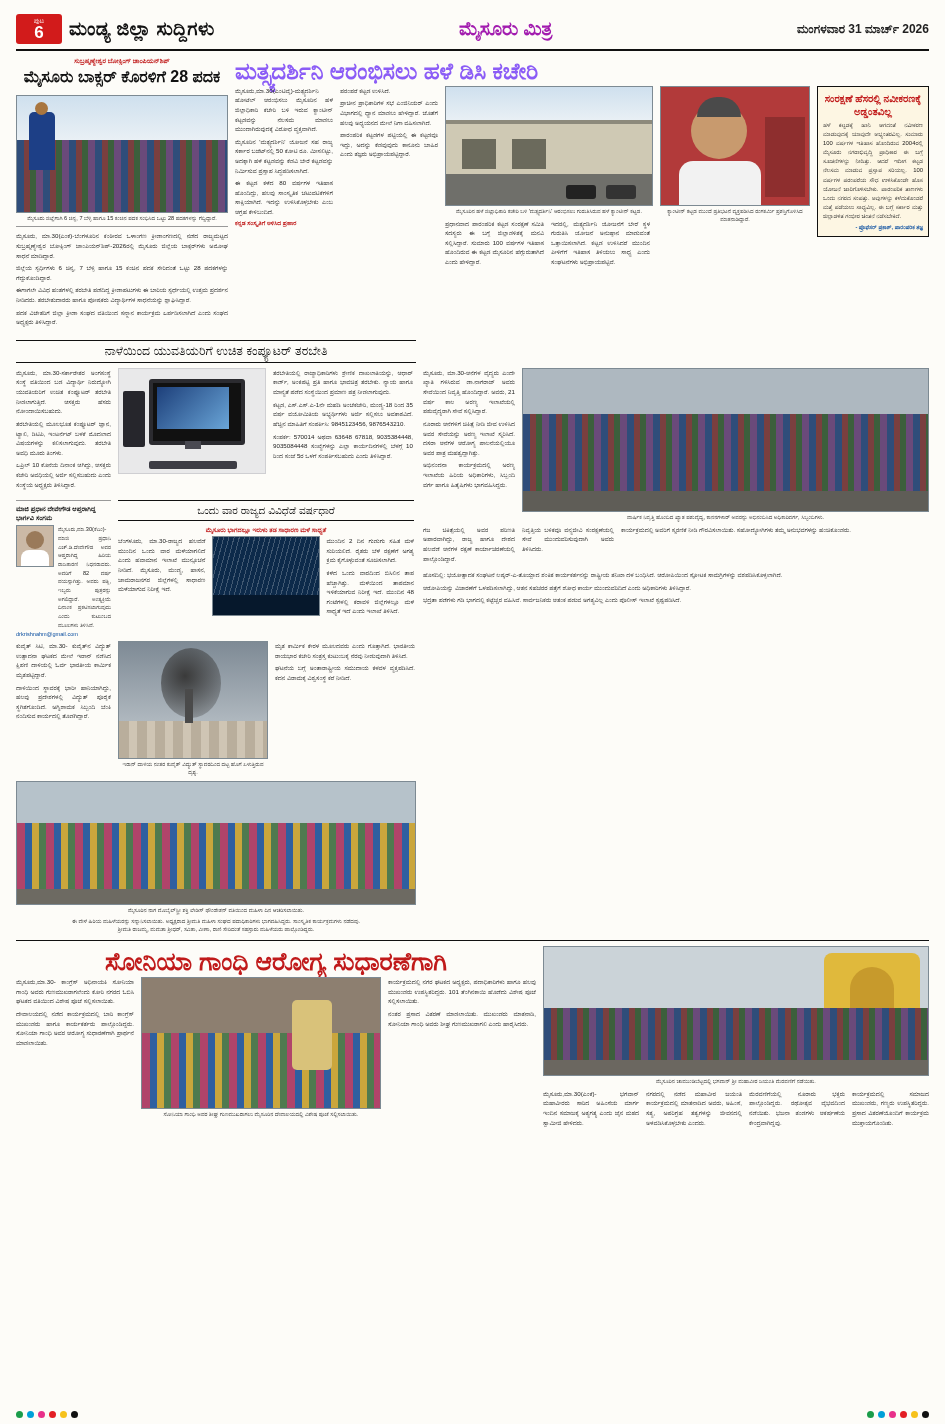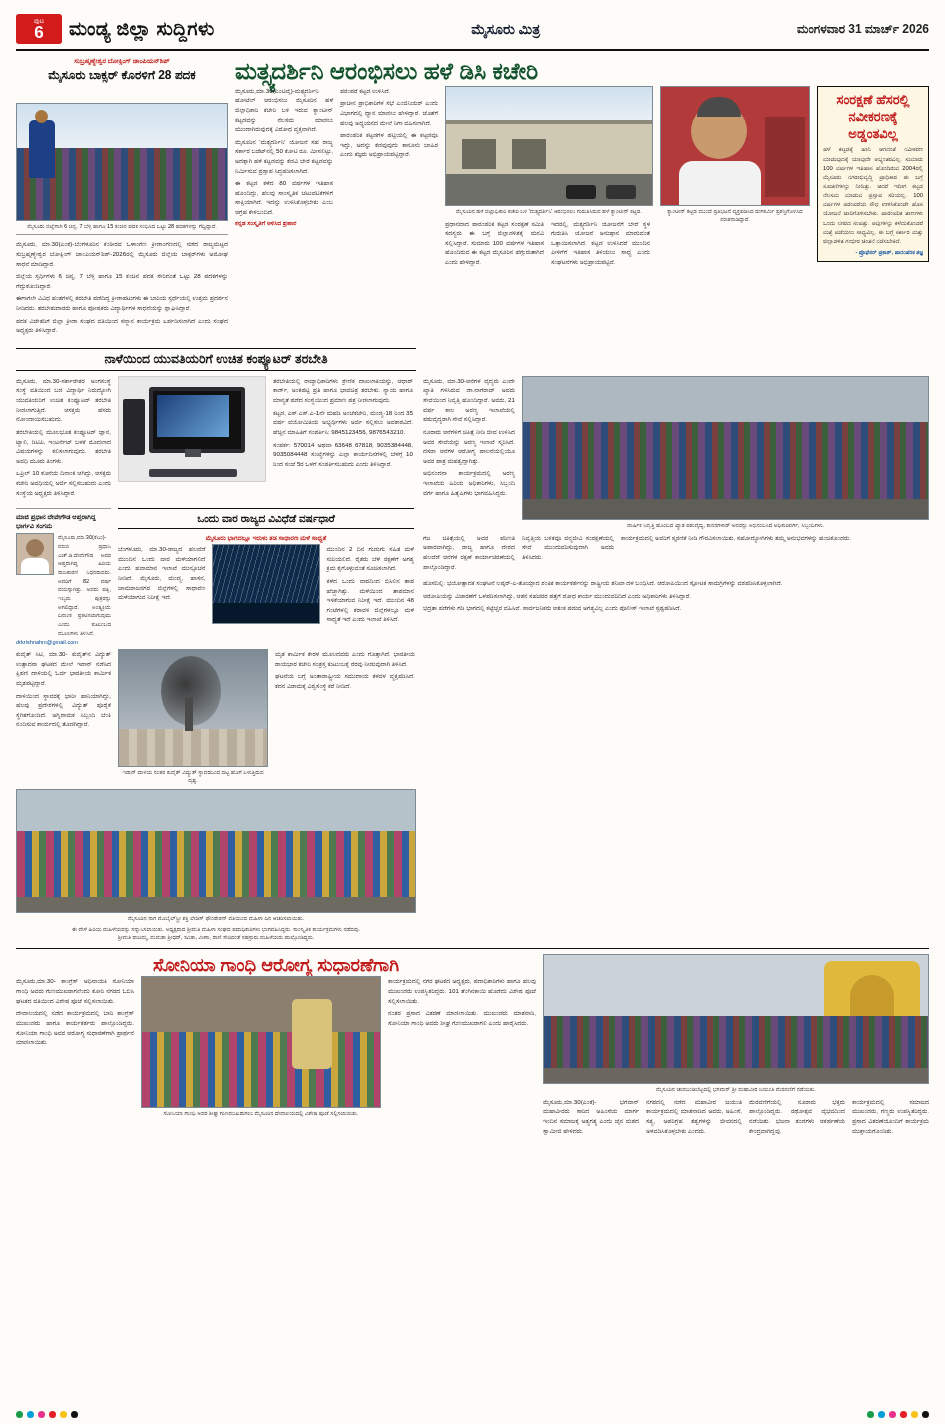--- a/index.html
+++ b/index.html
@@ -10,42 +10,42 @@
   }
   
   .masthead{display:flex;align-items:center;justify-content:space-between;
     border-bottom:2px solid #111;padding-bottom:5px;margin-bottom:6px;}
   .mh-left{display:flex;align-items:center;gap:7px;}
   .pagebox{background:#d21b1b;color:#fff;width:46px;height:30px;border-radius:3px;
     display:flex;flex-direction:column;align-items:center;justify-content:center;line-height:1;}
   .pagebox .pb-label{font-size:7px;}
   .pagebox .pb-num{font-size:17px;font-weight:bold;}
   .mh-section{font-size:19px;font-weight:bold;color:#111;letter-spacing:.3px;}
-  .mh-title{font-size:14px;font-weight:bold;color:#0f172a;}
+  .mh-title{font-size:19px;font-weight:bold;color:#a21caf;}
   .mh-date{font-size:12px;font-weight:bold;color:#222;}
 
   
   .rule{border-top:1px solid #111;margin:5px 0;}
   .thin{border-top:1px solid #999;margin:4px 0;}
   .kn{font-size:6.2px;line-height:1.55;text-align:justify;color:#1b1b1b;}
   .kn p{margin:0 0 3px 0;}
   .cap{font-size:5.6px;line-height:1.4;text-align:center;color:#222;margin-top:2px;}
   .photo{background:#9aa7b1;position:relative;overflow:hidden;border:1px solid #7d8a93;}
   .photo .sky{position:absolute;left:0;right:0;top:0;height:45%;background:linear-gradient(#cfe0ee,#eef3f6);}
   .photo .grnd{position:absolute;left:0;right:0;bottom:0;height:58%;}
   .crowd{position:absolute;bottom:0;left:0;right:0;height:62%;
     background:repeating-linear-gradient(90deg,#2f4d7a 0 7px,#7a3f3f 7px 13px,#3c5f3c 13px 19px,#6a4a7a 19px 26px);}
   .crowd2{position:absolute;bottom:0;left:0;right:0;height:50%;
     background:repeating-linear-gradient(90deg,#b0446a 0 8px,#2f5fa0 8px 15px,#caa63c 15px 22px,#4f7a4f 22px 29px);}
   .headline{font-weight:bold;color:#111;line-height:1.25;}
-  .hdl-red{color:#14532d;}
+  .hdl-red{color:#8b5cf6;}
   .secbar{border-top:1.5px solid #111;border-bottom:1.5px solid #111;padding:3px 0;
-    font-size:12.5px;font-weight:bold;text-align:center;color:#111;margin:5px 0;}
+    font-size:12.5px;font-weight:normal;text-align:center;color:#111;margin:5px 0;}
   .sidebox{border:1px solid #111;background:#fdf6e3;padding:5px;}
-  .sidebox .sb-title{font-size:13px;font-weight:bold;color:#c01a1a;text-align:center;line-height:1.3;margin-bottom:3px;}
+  .sidebox .sb-title{font-size:10px;font-weight:bold;color:#c01a1a;text-align:center;line-height:1.3;margin-bottom:3px;}
   .sign{font-size:5.6px;text-align:right;color:#0a4ea0;font-weight:bold;margin-top:3px;}
 
   
   .row{display:flex;gap:7px;}
   .col{display:flex;flex-direction:column;}
 
   
   .footer{position:absolute;left:16px;right:16px;bottom:6px;display:flex;justify-content:space-between;align-items:center;}
   .dots{display:flex;gap:4px;}
   .dots i{width:7px;height:7px;border-radius:50%;display:block;}
@@ -64,21 +64,21 @@
       <div class="mh-section">ಮಂಡ್ಯ ಜಿಲ್ಲಾ ಸುದ್ದಿಗಳು</div>
     </div>
     <div class="mh-title">ಮೈಸೂರು ಮಿತ್ರ</div>
     <div class="mh-date">ಮಂಗಳವಾರ 31 ಮಾರ್ಚ್ 2026</div>
   </div>
 
   <div class="row">
 
     <div class="col" style="width:222px">
       <div style="font-size:6.6px;font-weight:bold;color:#c01a1a;text-align:center;line-height:1.3;">ಸುಬ್ರಹ್ಮಣ್ಯೇಶ್ವರ ಬೋಕ್ಸಿಂಗ್ ಚಾಂಪಿಯನ್‌ಶಿಪ್</div>
-      <div style="font-size:12px;font-weight:bold;text-align:center;color:#111;margin:2px 0 21px;">ಮೈಸೂರು ಬಾಕ್ಸರ್ ಕೊರಳಿಗೆ 28 ಪದಕ</div>
+      <div style="font-size:16px;font-weight:bold;text-align:center;color:#111;margin:2px 0 9px;">ಮೈಸೂರು ಬಾಕ್ಸರ್ ಕೊರಳಿಗೆ 28 ಪದಕ</div>
       <div class="photo" style="height:116px">
         <div class="sky"></div>
         <div class="grnd" style="background:linear-gradient(#2a3b66,#16233f)"></div>
         <div class="crowd"></div>
         <div style="position:absolute;left:12px;top:16px;width:26px;height:58px;background:#1d3f86;border-radius:5px 5px 0 0;"></div>
         <div style="position:absolute;left:18px;top:6px;width:13px;height:13px;border-radius:50%;background:#a9763f;"></div>
       </div>
       <div class="cap">ಮೈಸೂರು ಜಿಲ್ಲೆಗಾಗಿ 6 ಚಿನ್ನ, 7 ಬೆಳ್ಳಿ ಹಾಗೂ 15 ಕಂಚಿನ ಪದಕ ಸಂಧಿಸಿದ ಒಟ್ಟು 28 ಪದಕಗಳನ್ನು ಗೆದ್ದಿದ್ದಾರೆ.</div>
       <div class="thin"></div>
       <div class="kn">
@@ -291,21 +291,21 @@
           <p>ಭದ್ರತಾ ಪಡೆಗಳು ಗಡಿ ಭಾಗದಲ್ಲಿ ಕಟ್ಟೆಚ್ಚರ ವಹಿಸಿವೆ. ಸಾರ್ವಜನಿಕರು ಆತಂಕ ಪಡುವ ಅಗತ್ಯವಿಲ್ಲ ಎಂದು ಪೊಲೀಸ್ ಇಲಾಖೆ ಸ್ಪಷ್ಟಪಡಿಸಿದೆ.</p>
         </div>
       </div>
     </div>
   </div>
 
   <div class="rule" style="margin-top:6px"></div>
   <div class="row">
 
     <div class="col" style="width:520px">
-      <div class="headline" style="font-size:18px;color:#c01a1a;text-align:center;">ಸೋನಿಯಾ ಗಾಂಧಿ ಆರೋಗ್ಯ ಸುಧಾರಣೆಗಾಗಿ</div>
+      <div class="headline" style="font-size:25px;color:#c01a1a;text-align:center;">ಸೋನಿಯಾ ಗಾಂಧಿ ಆರೋಗ್ಯ ಸುಧಾರಣೆಗಾಗಿ</div>
       <div class="row">
         <div class="kn" style="width:118px">
           <p>ಮೈಸೂರು,ಮಾ.30- ಕಾಂಗ್ರೆಸ್ ಅಧಿನಾಯಕಿ ಸೋನಿಯಾ ಗಾಂಧಿ ಅವರು ಗುಣಮುಖರಾಗಲೆಂದು ಕೋರಿ ನಗರದ ಓಬಿಸಿ ಘಟಕದ ವತಿಯಿಂದ ವಿಶೇಷ ಪೂಜೆ ಸಲ್ಲಿಸಲಾಯಿತು.</p>
           <p>ದೇವಾಲಯದಲ್ಲಿ ನಡೆದ ಕಾರ್ಯಕ್ರಮದಲ್ಲಿ ಬಾರಿ ಕಾಂಗ್ರೆಸ್ ಮುಖಂಡರು ಹಾಗೂ ಕಾರ್ಯಕರ್ತರು ಪಾಲ್ಗೊಂಡಿದ್ದರು. ಸೋನಿಯಾ ಗಾಂಧಿ ಅವರ ಆರೋಗ್ಯ ಸುಧಾರಣೆಗಾಗಿ ಪ್ರಾರ್ಥನೆ ಮಾಡಲಾಯಿತು.</p>
         </div>
         <div class="col" style="width:240px">
           <div class="photo" style="height:130px">
             <div style="position:absolute;inset:0;background:#8d7f70;"></div>
             <div style="position:absolute;left:0;right:0;bottom:0;height:52%;background:#6d6256;"></div>
             <div class="crowd2" style="height:58%;"></div>

